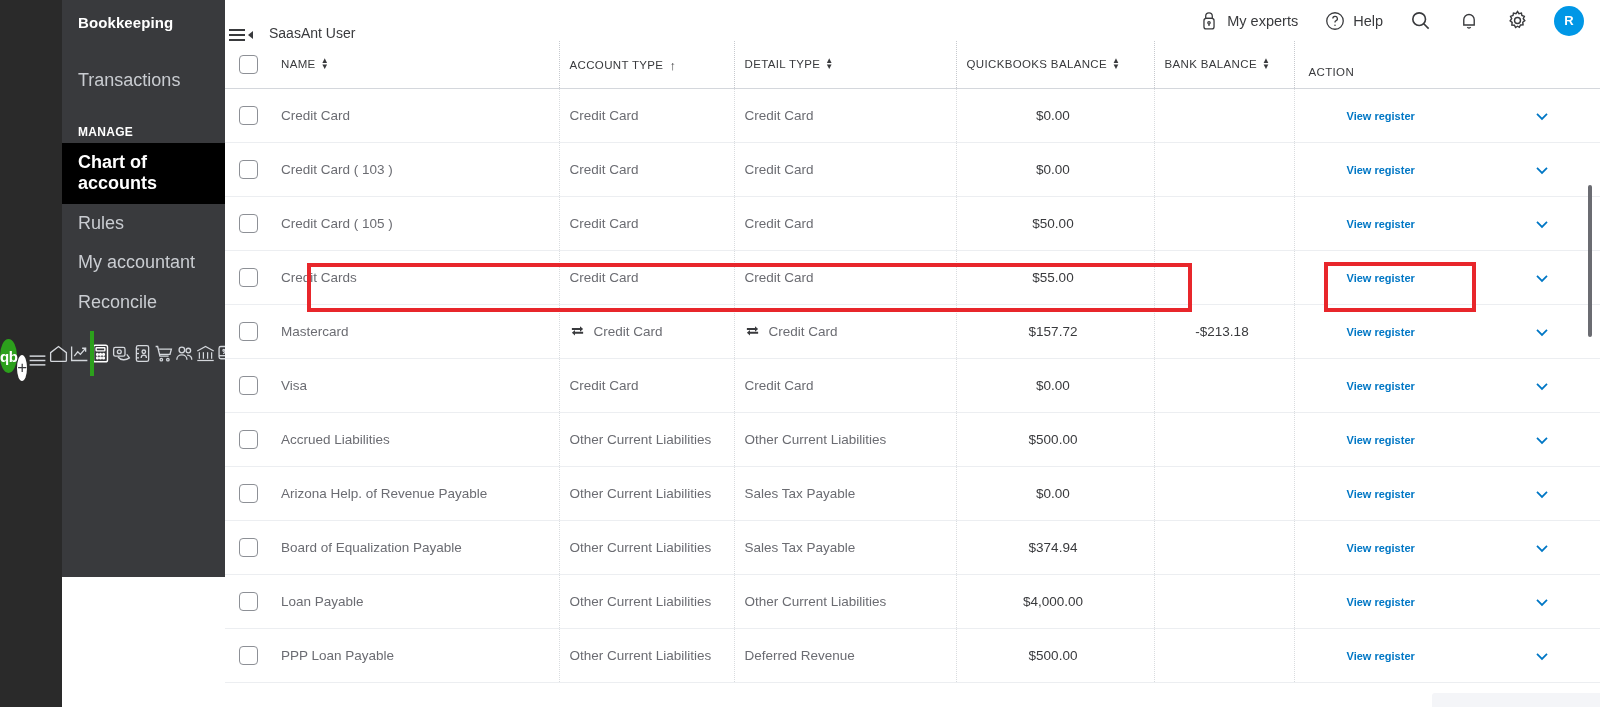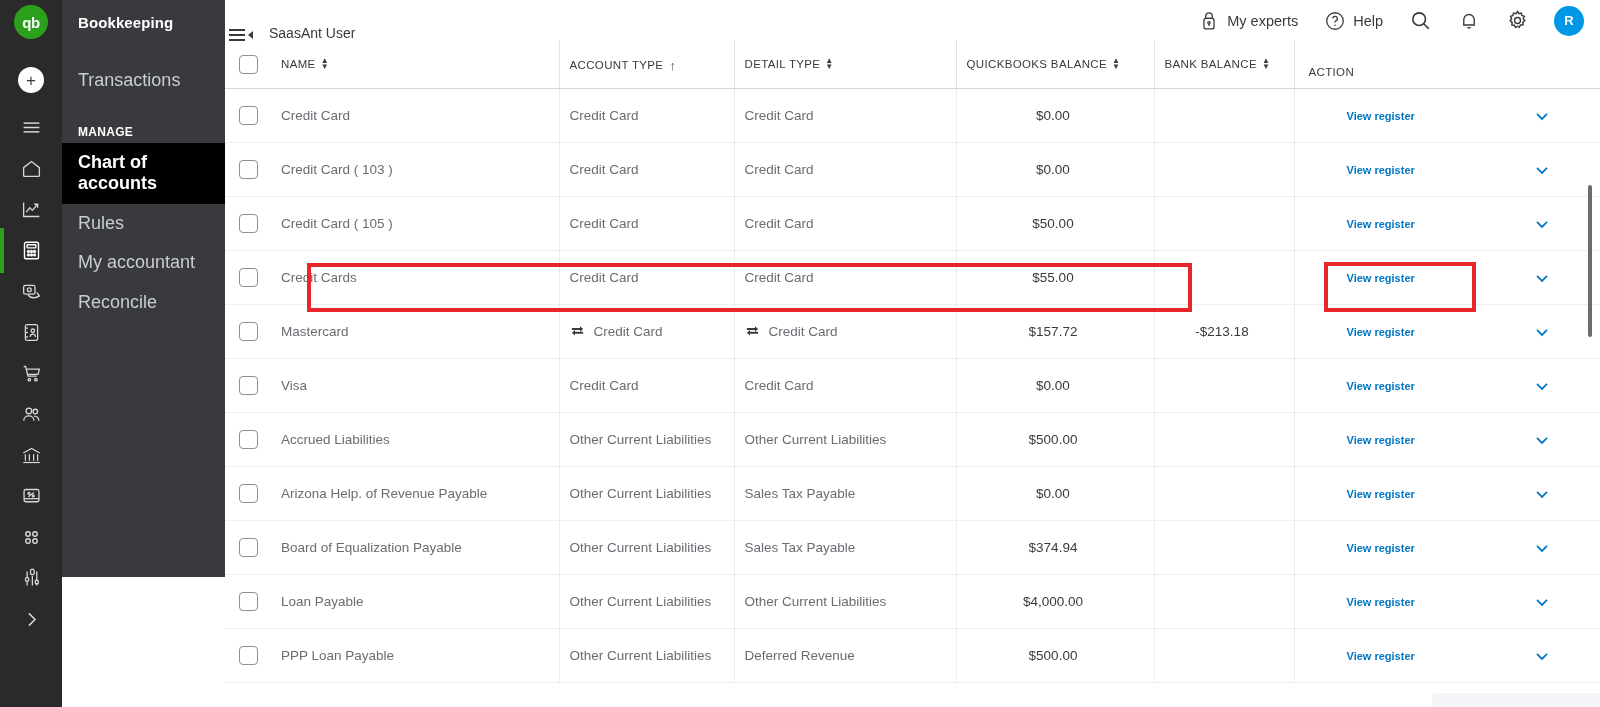--- a/index.html
+++ b/index.html
@@ -8,21 +8,21 @@
     overflow: hidden;
     font-family: "Liberation Sans", sans-serif;
     background: #ffffff;
   }
   #app { position: relative; width: 1600px; height: 707px; display: flex; }
 
   
   .icon-rail {
     width: 62px; height: 707px;
     background: #2a2a2a;
-    display: flex; flex-direction: column; align-items: center;
+    display: flex; flex-direction: row; align-items: center;
     flex: 0 0 62px;
     position: relative;
   }
   .qb-logo {
     width: 34px; height: 34px; border-radius: 50%;
     background: #2ca01c; margin-top: 5px;
     display: flex; align-items: center; justify-content: center;
     color: #fff; font-weight: bold; font-size: 15px;
     letter-spacing: -0.5px;
   }

